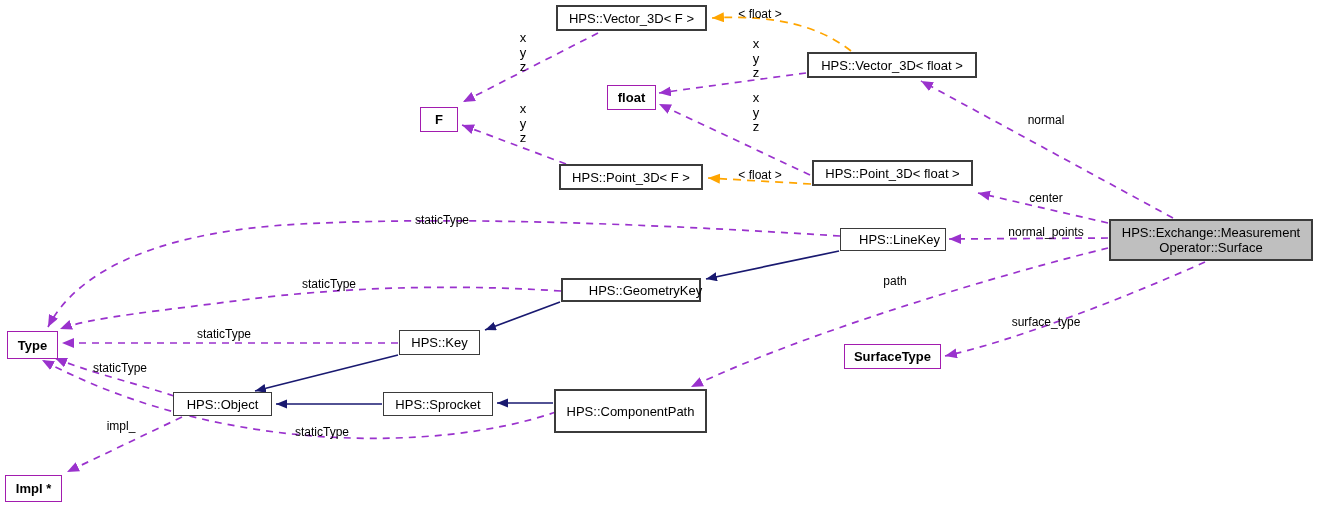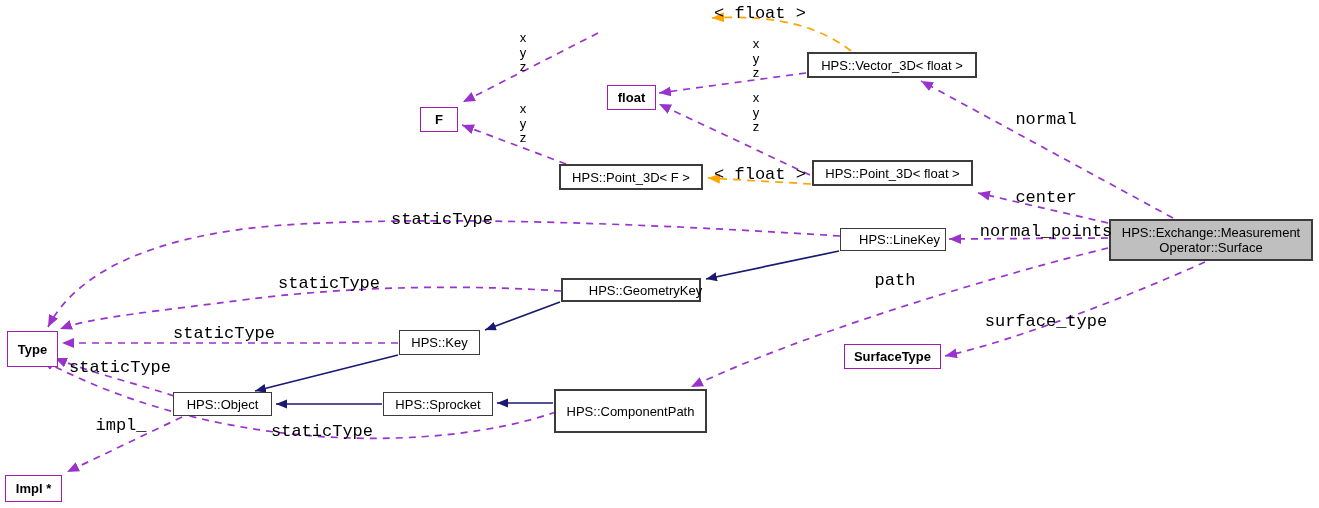--- a/index.html
+++ b/index.html
@@ -23,24 +23,23 @@
     line-height:15px;
   }
   .n-black1{border:1px solid #3b3b3b;}
   .n-black2{border:2px solid #3b3b3b;}
   .n-gray{border:1px solid #a21caf;font-weight:bold;}
   .n-main{background:#bfbfbf;flex-direction:column;}
   .elabel{
     position:absolute;
     transform:translate(-50%,-50%);
     color:#000000;
-    font-size:17px;
+    font-size:12px;
     white-space:nowrap;
     line-height:14px;
-    font-family:Liberation Mono, monospace;
   }
   .ecol{
     position:absolute;
     transform:translate(-50%,0);
     color:#000000;
     font-size:13px;
     text-align:center;
     line-height:14.5px;
     display:flex;flex-direction:column;
   }
@@ -88,20 +87,23 @@
 
     <g fill="none" stroke="#191970" stroke-width="1.7">
       <path d="M 839 251 L 706 279" marker-end="url(#an)"></path>
       <path d="M 560 302 L 485 330" marker-end="url(#an)"></path>
       <path d="M 398 355 L 255 391" marker-end="url(#an)"></path>
       <path d="M 382 404 L 276 404" marker-end="url(#an)"></path>
       <path d="M 553 403 L 497 403" marker-end="url(#an)"></path>
     </g>
   </svg>
 
+  <div class="node n-black2" style="left:556px;top:5px;width:151px;height:26px;">
+      <span>HPS::Vector_3D&lt; F &gt;</span>
+    </div>
   <div class="node n-black2" style="left:807px;top:52px;width:170px;height:26px;">
       <span>HPS::Vector_3D&lt; float &gt;</span>
     </div>
   <div class="node n-black2" style="left:559px;top:164px;width:144px;height:26px;">
       <span>HPS::Point_3D&lt; F &gt;</span>
     </div>
   <div class="node n-black2" style="left:812px;top:160px;width:161px;height:26px;">
       <span>HPS::Point_3D&lt; float &gt;</span>
     </div>
   <div class="node n-gray" style="left:420px;top:107px;width:38px;height:25px;">
@@ -118,21 +120,21 @@
 
   <div class="node n-black1" style="left:840px;top:228px;width:106px;height:23px;padding-left:13px;">
       <span>HPS::LineKey</span>
     </div>
   <div class="node n-black2" style="left:561px;top:278px;width:140px;height:24px;padding-left:29px;">
       <span>HPS::GeometryKey</span>
     </div>
   <div class="node n-black1" style="left:399px;top:330px;width:81px;height:25px;">
       <span>HPS::Key</span>
     </div>
-  <div class="node n-gray" style="left:7px;top:331px;width:51px;height:36px;">
+  <div class="node n-gray" style="left:7px;top:331px;width:51px;height:28px;">
       <span>Type</span>
     </div>
   <div class="node n-black1" style="left:173px;top:392px;width:99px;height:24px;">
       <span>HPS::Object</span>
     </div>
   <div class="node n-black1" style="left:383px;top:392px;width:110px;height:24px;">
       <span>HPS::Sprocket</span>
     </div>
   <div class="node n-black2" style="left:554px;top:389px;width:153px;height:44px;">
       <span>HPS::ComponentPath</span>

